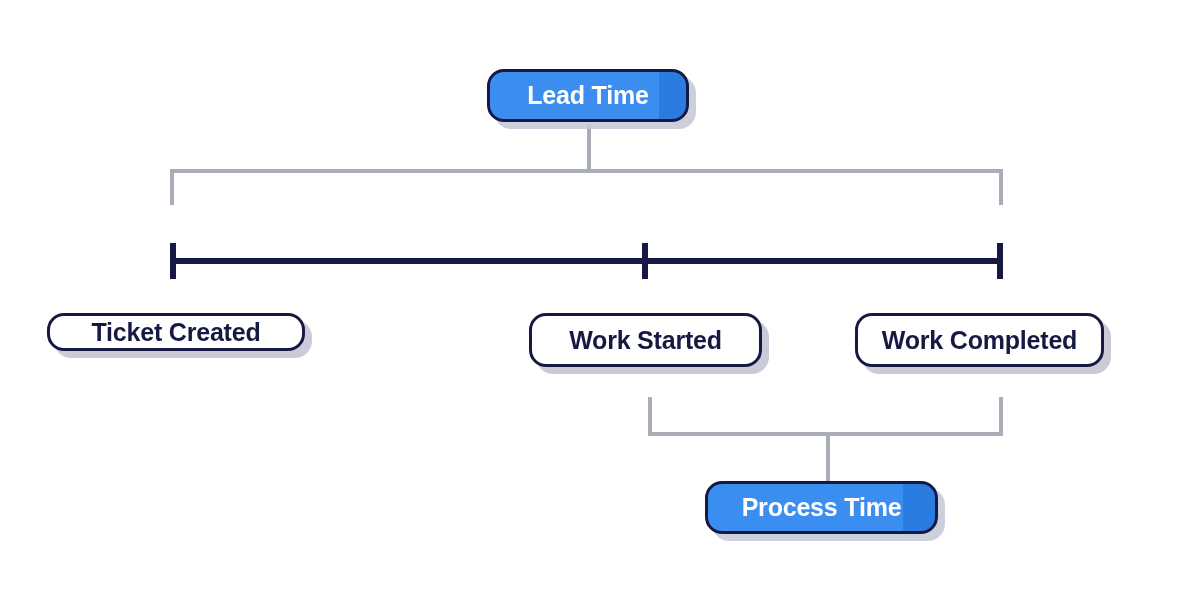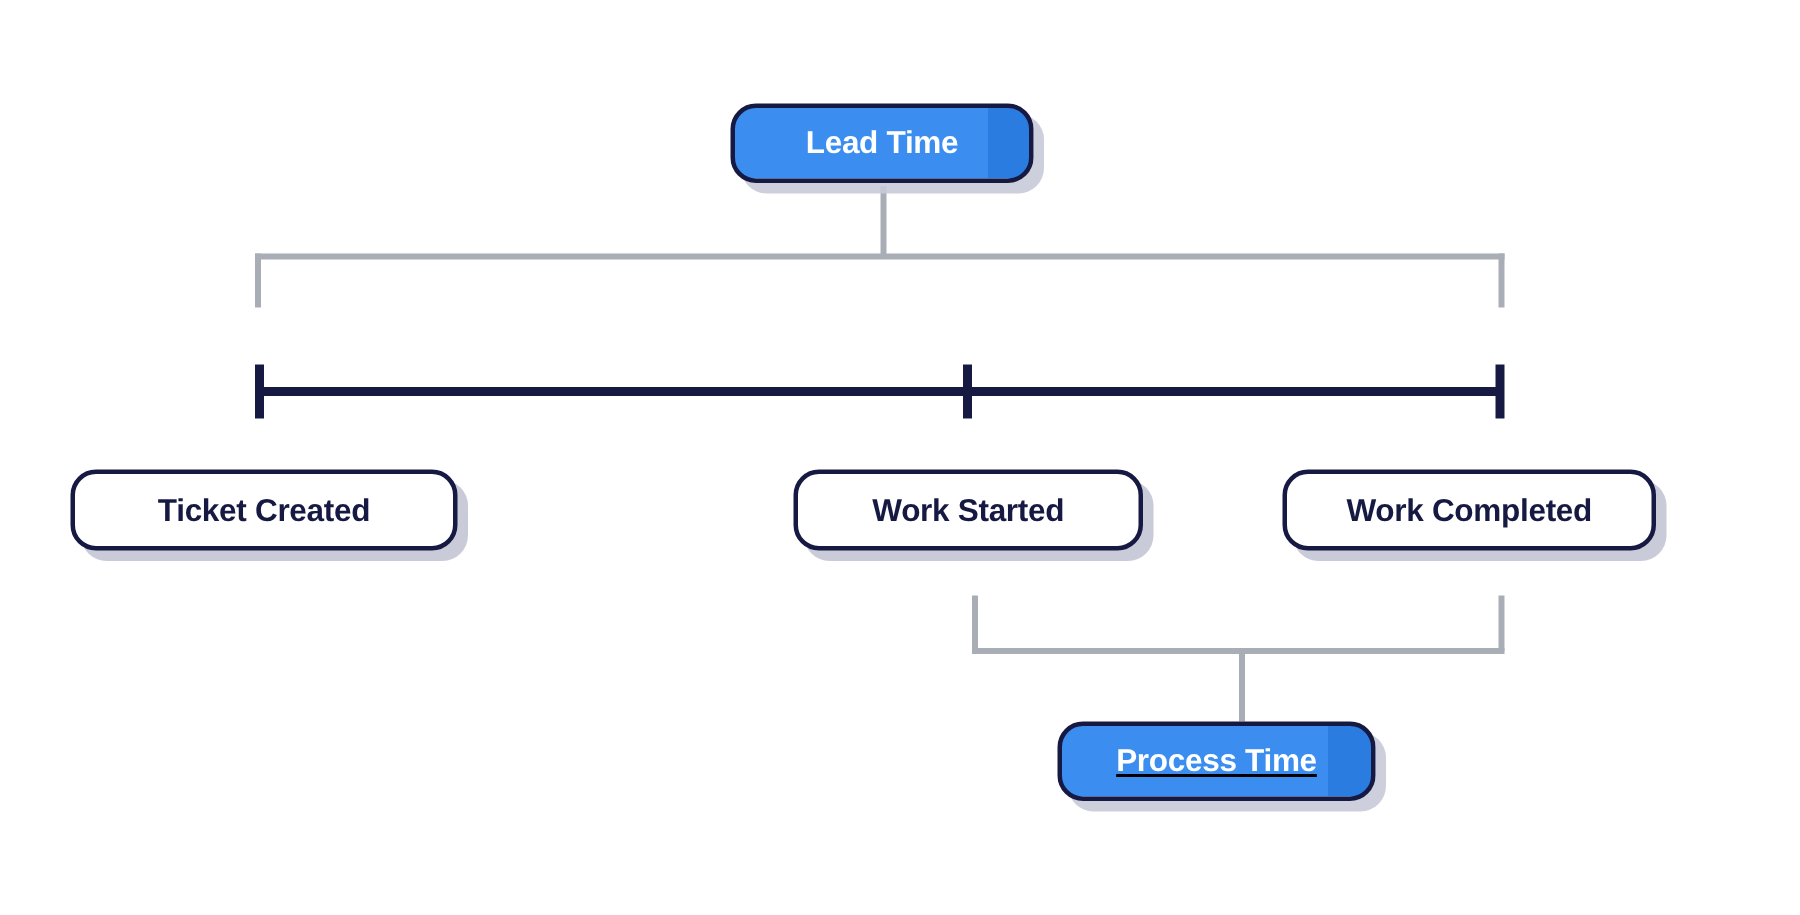--- a/index.html
+++ b/index.html
@@ -32,21 +32,21 @@
     display: flex;
     align-items: center;
     justify-content: center;
     border-radius: 17px;
     border: 3px solid #161a43;
     white-space: nowrap;
     letter-spacing: -0.2px;
   }
   .node .node-label {
     font-weight: bold;
-    font-size: 21px;
+    font-size: 25px;
     line-height: 1;
   }
 
   
   .node.milestone {
     background: #ffffff;
     box-shadow: 7px 7px 0 0 rgba(197,199,214,0.92);
   }
   .node.milestone .node-label {
     color: #161a43;
@@ -57,24 +57,24 @@
     background: linear-gradient(to right,
                 #3b8ef0 0%, #3b8ef0 86%, #2a7ce0 86%, #2a7ce0 100%);
     box-shadow: 7px 7px 0 0 rgba(200,202,216,0.9);
   }
   .node.metric .node-label {
     color: #ffffff;
   }
 
   
   #node-lead-time       { left: 487px; top: 69px;  width: 202px; height: 53px; }
-  #node-ticket-created  { left: 47px;  top: 313px; width: 258px; height: 54px; }
+  #node-ticket-created  { left: 47px;  top: 313px; width: 258px; height: 38px; }
   #node-work-started    { left: 529px; top: 313px; width: 233px; height: 54px; }
   #node-work-completed  { left: 855px; top: 313px; width: 249px; height: 54px; }
-  #node-process-time    { left: 705px; top: 481px; width: 212px; height: 53px; text-decoration: underline; }
+  #node-process-time    { left: 705px; top: 481px; width: 233px; height: 53px; }
 </style>
 </head>
 <body>
 
 <div id="canvas">
 
   <svg id="diagram-svg" viewBox="0 0 1200 610" xmlns="http://www.w3.org/2000/svg">
 
     <g>
 

